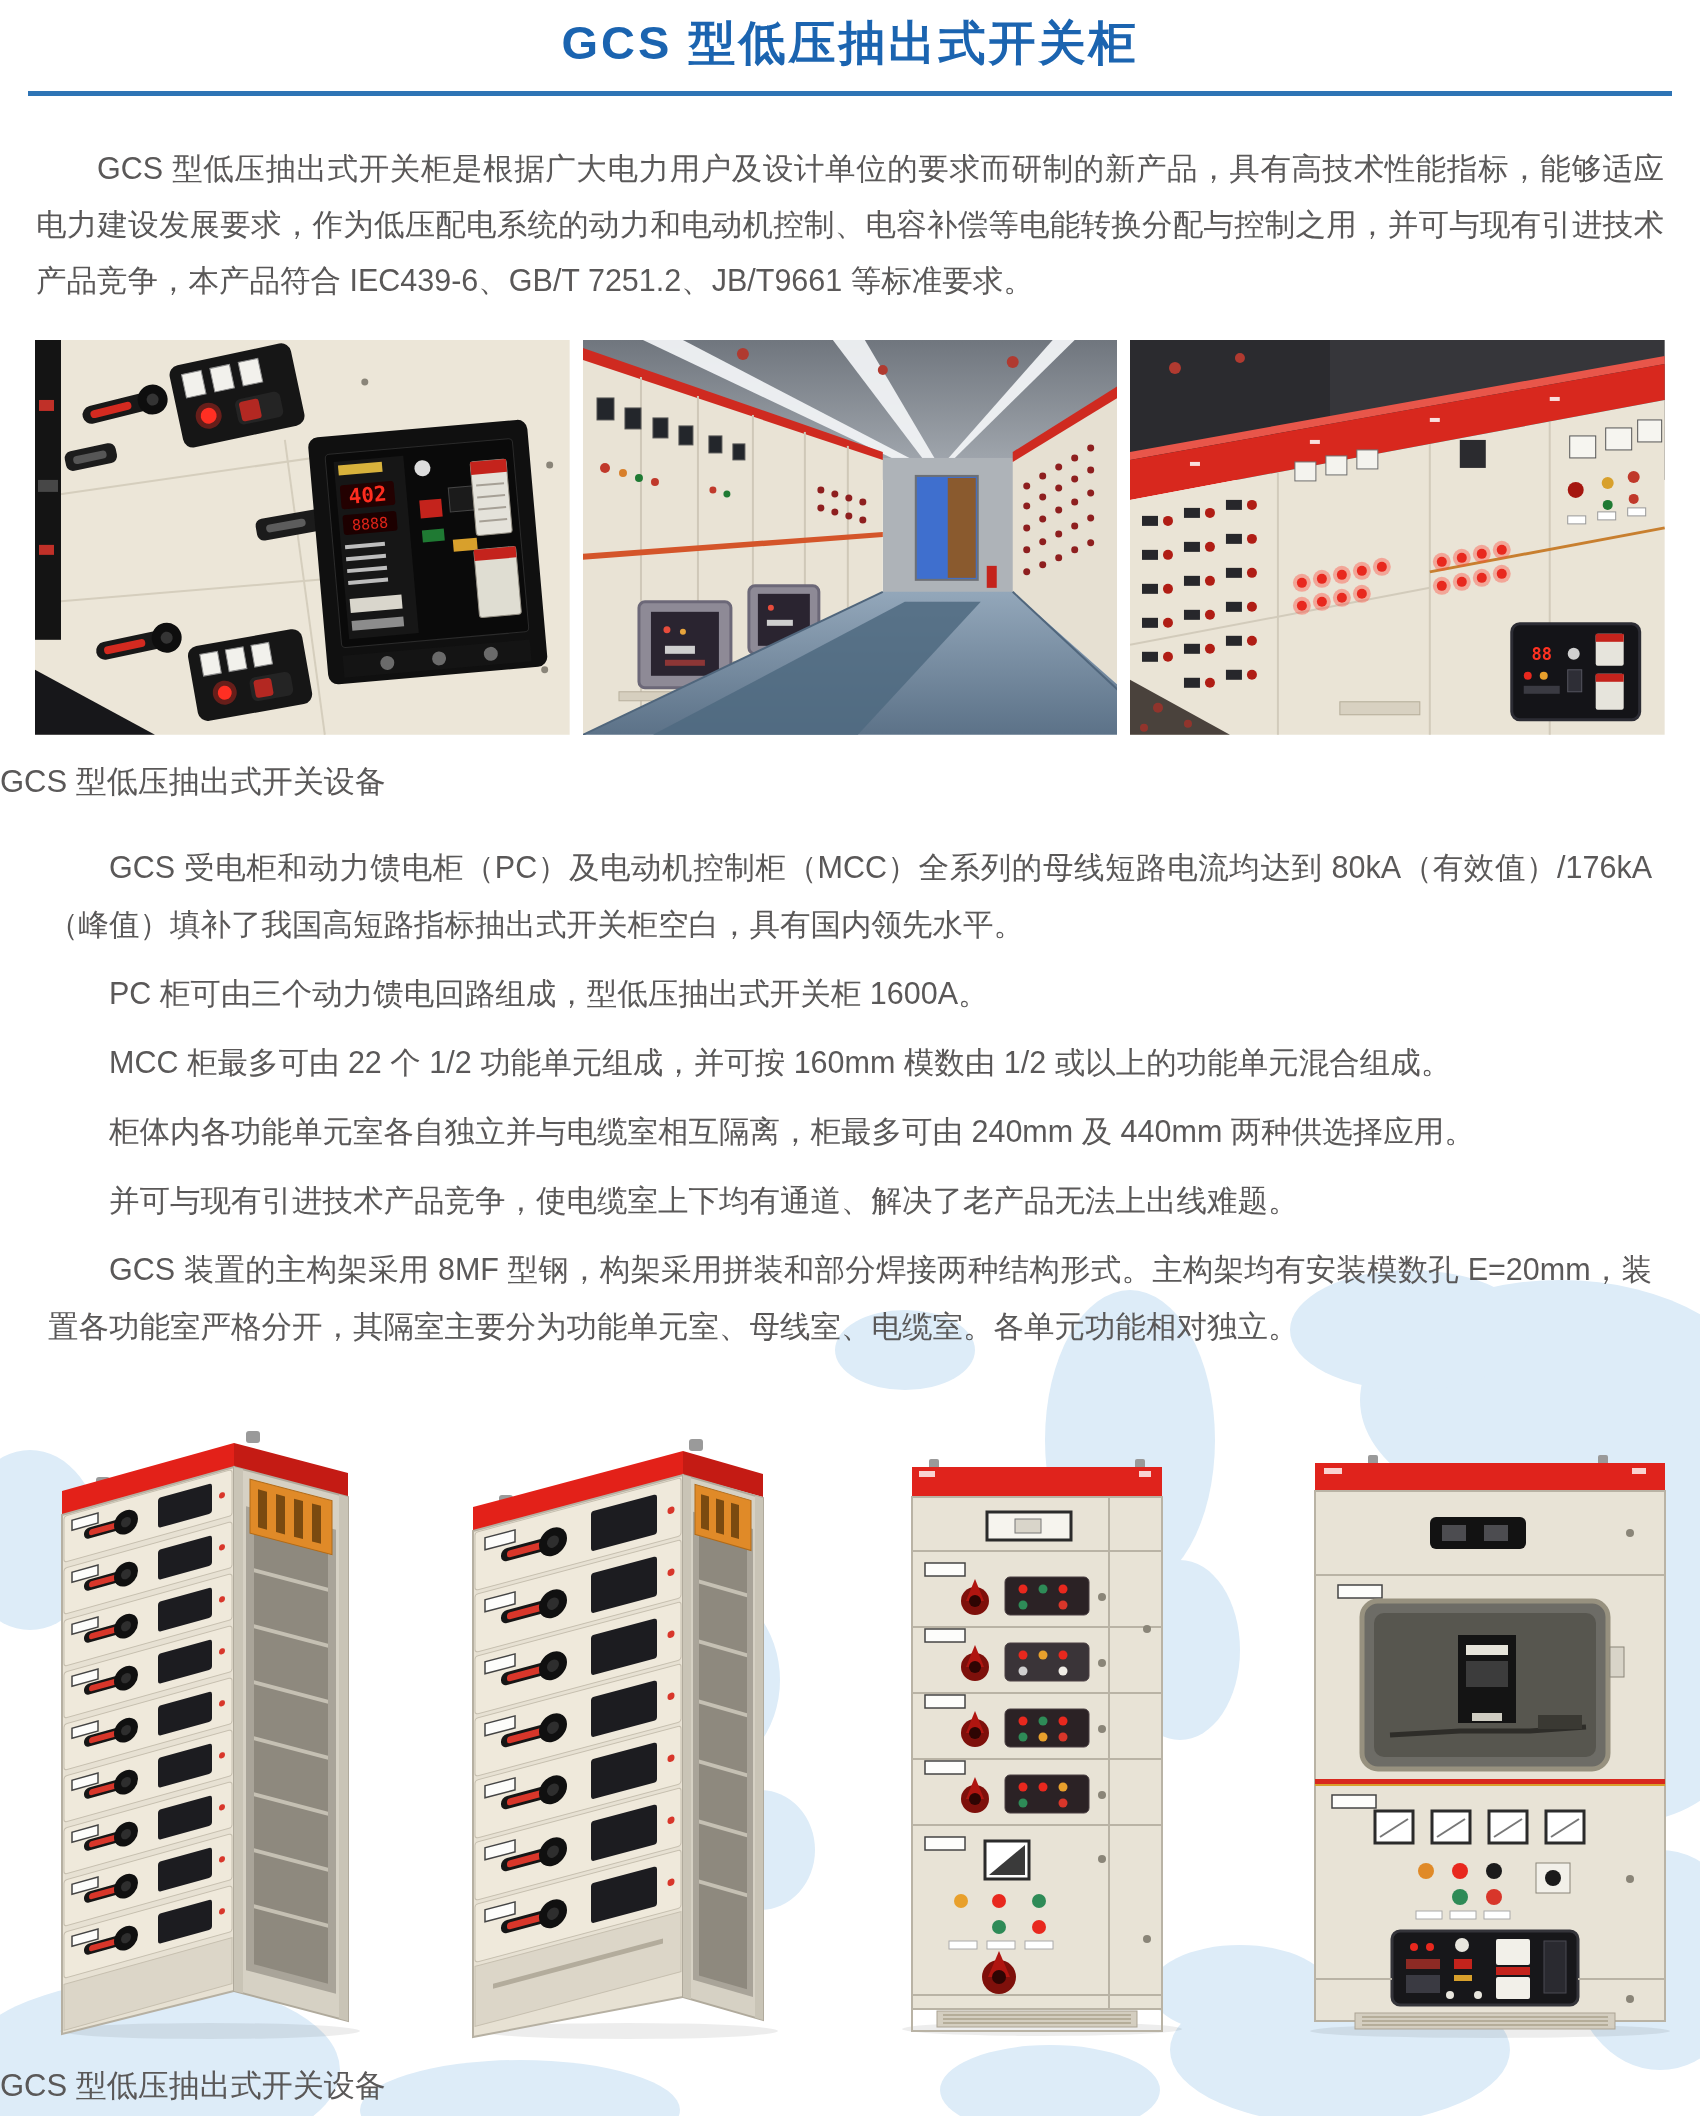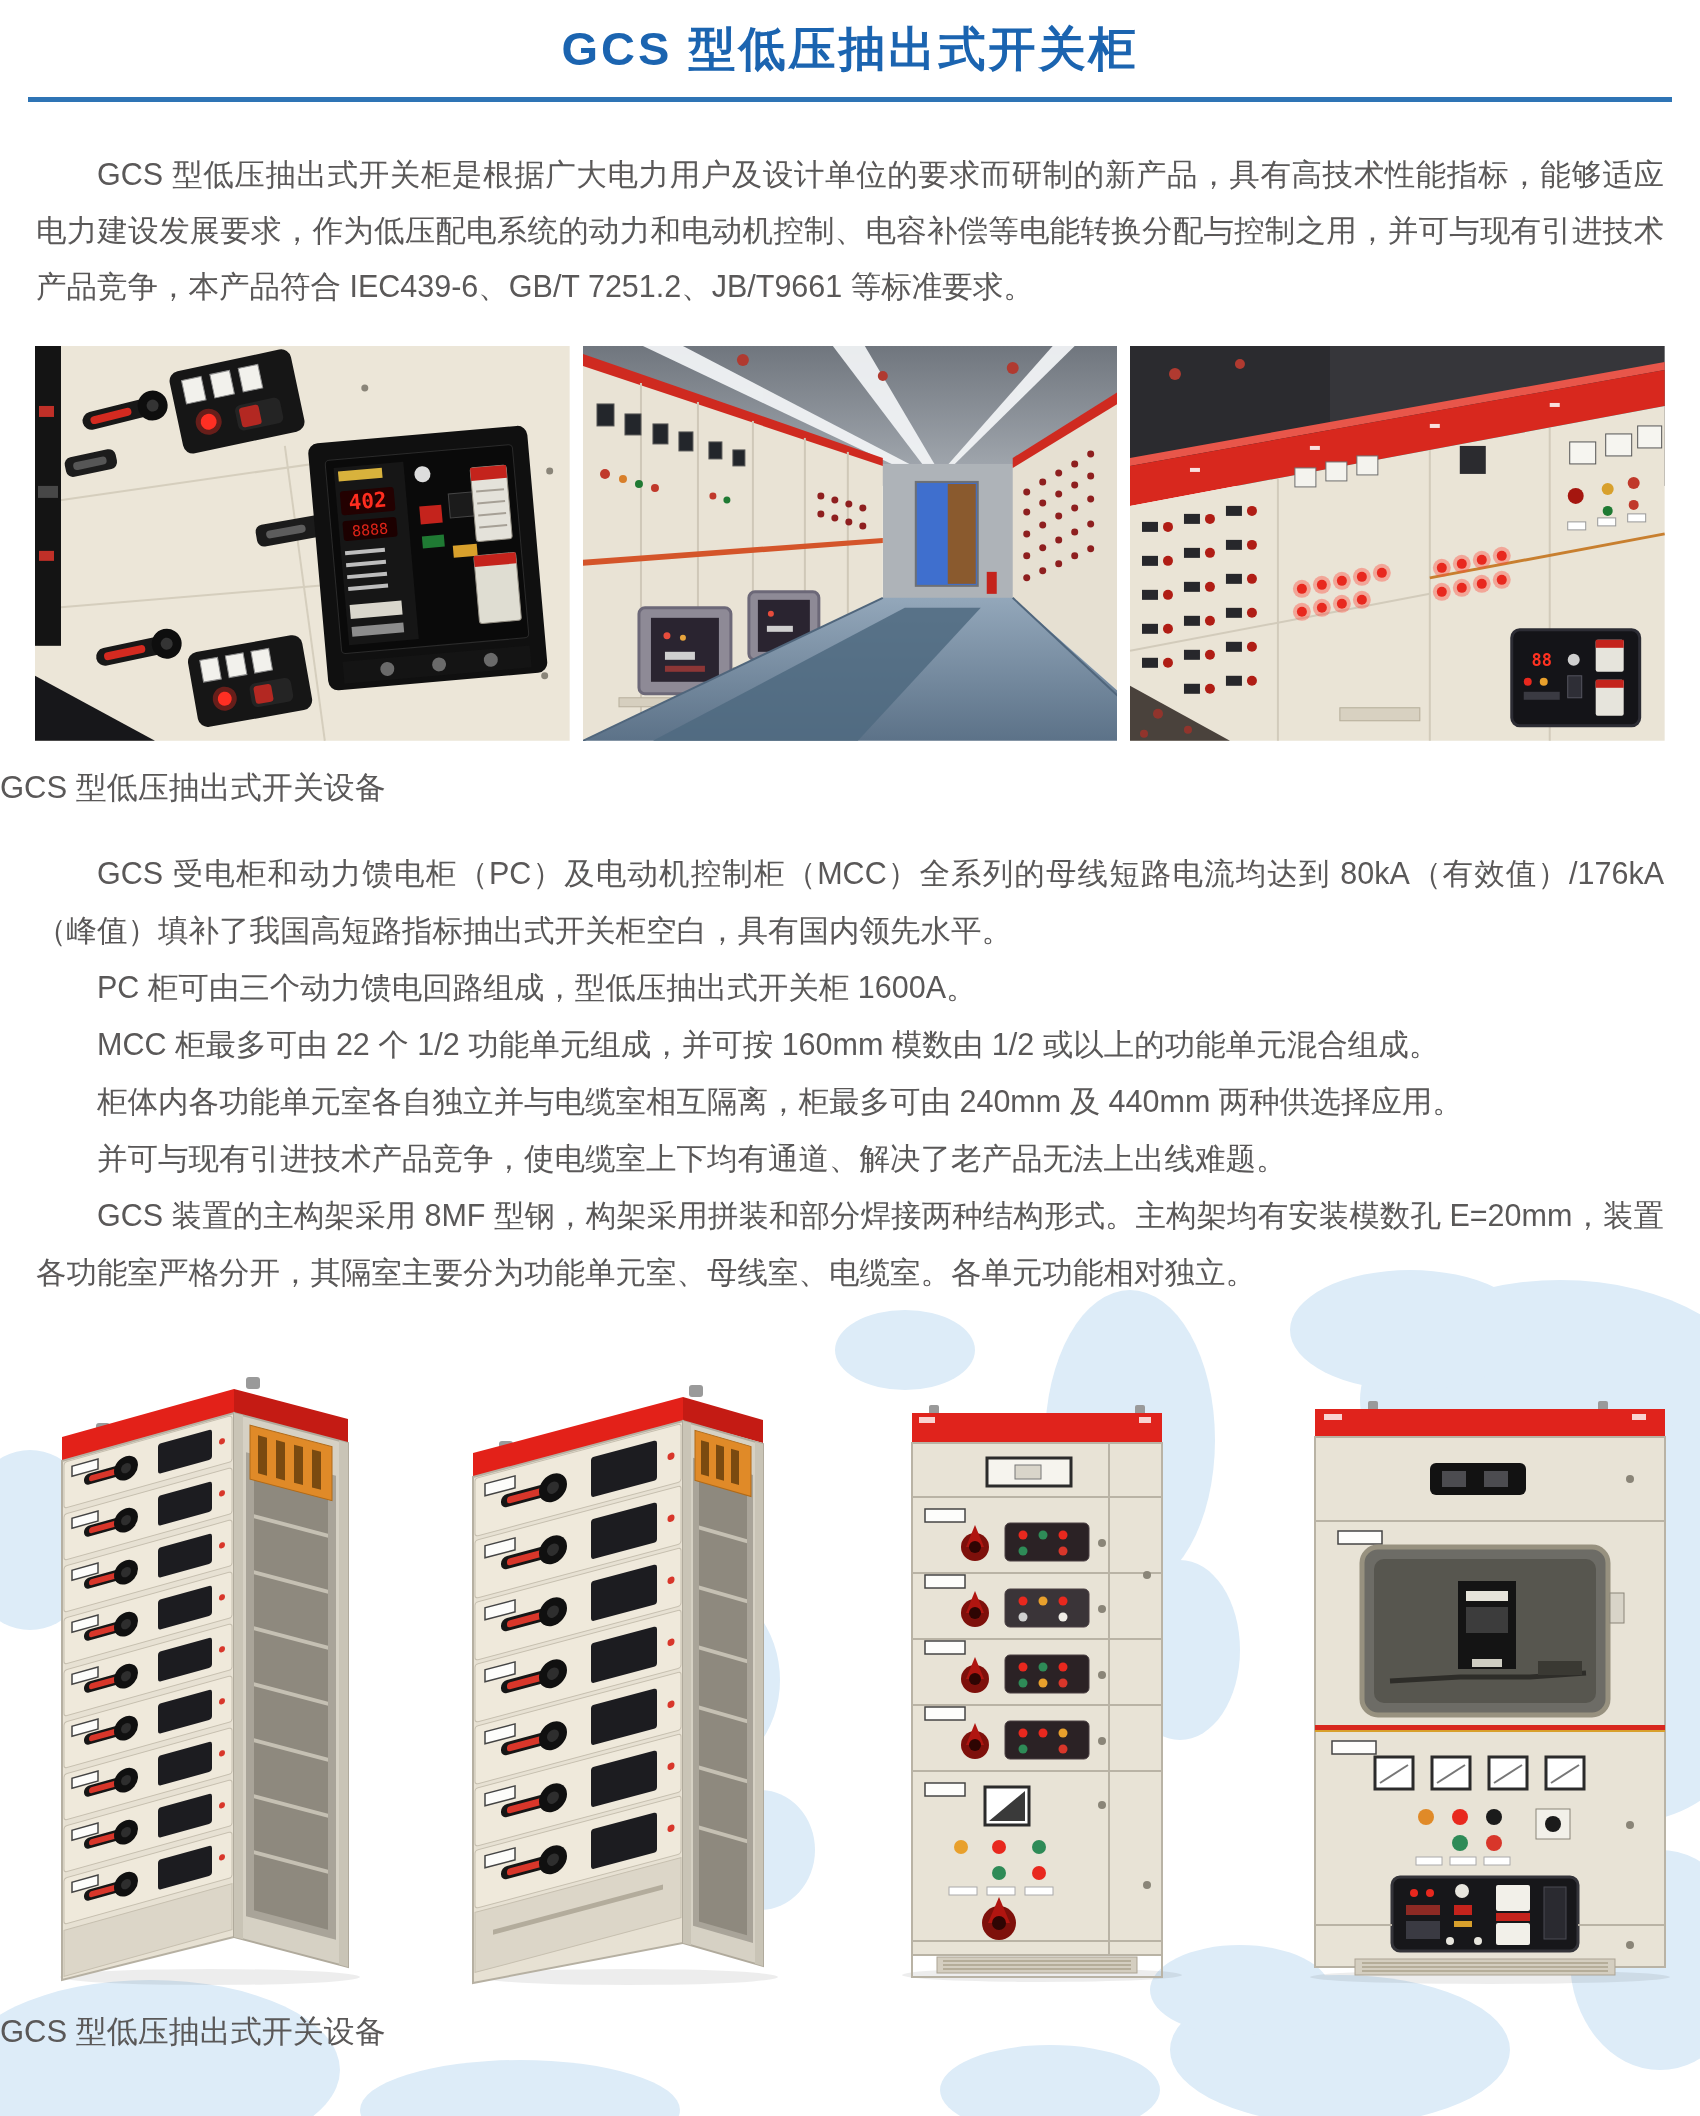--- a/index.html
+++ b/index.html
@@ -4,36 +4,36 @@
 <style>
   html,body { margin:0; padding:0; background:#ffffff; }
   .page {
     position:relative; width:1700px; height:2116px; overflow:hidden;
     background:#ffffff; color:#5a5858;
     font-family:"Liberation Sans","DejaVu Sans",sans-serif;
   }
   .watermark { position:absolute; left:0; top:0; z-index:0; }
   .z { position:relative; z-index:1; }
   h1.title {
-    margin:0; padding-top:18px; text-align:center;
+    margin:0; padding-top:12px; text-align:center;
     font-size:47px; font-weight:bold; color:#1b64b0; letter-spacing:3px;
   }
   .rule { height:5px; background:#2e74b5; margin:16px 28px 0; }
   .intro {
     margin:44px 36px 0; font-size:30.5px; line-height:56px;
     text-indent:2em; text-align:justify;
   }
   .photo-row { display:flex; }
   .row-top { margin:32px 35px 0; gap:13px; }
   .row-top figure { margin:0; flex:1; }
   figure { margin:0; }
   figure svg { display:block; width:100%; height:auto; }
   .caption { font-size:31px; margin-top:26px; color:#5a5858; }
   .specs { margin:36px 36px 0; font-size:30.5px; line-height:57px; }
-  .specs p { margin:0; text-indent:2em; text-align:justify; }
+  .specs p { margin:12px; text-indent:2em; text-align:justify; }
   .row-bottom { margin:24px 10px 0; justify-content:space-between; }
   .row-bottom figure { width:410px; }
 </style>
 </head>
 <body>
 
 <div class="page">
 
   <svg class="watermark" width="1700" height="2116" viewBox="0 0 1700 2116">
     <g fill="#ddecf8">

